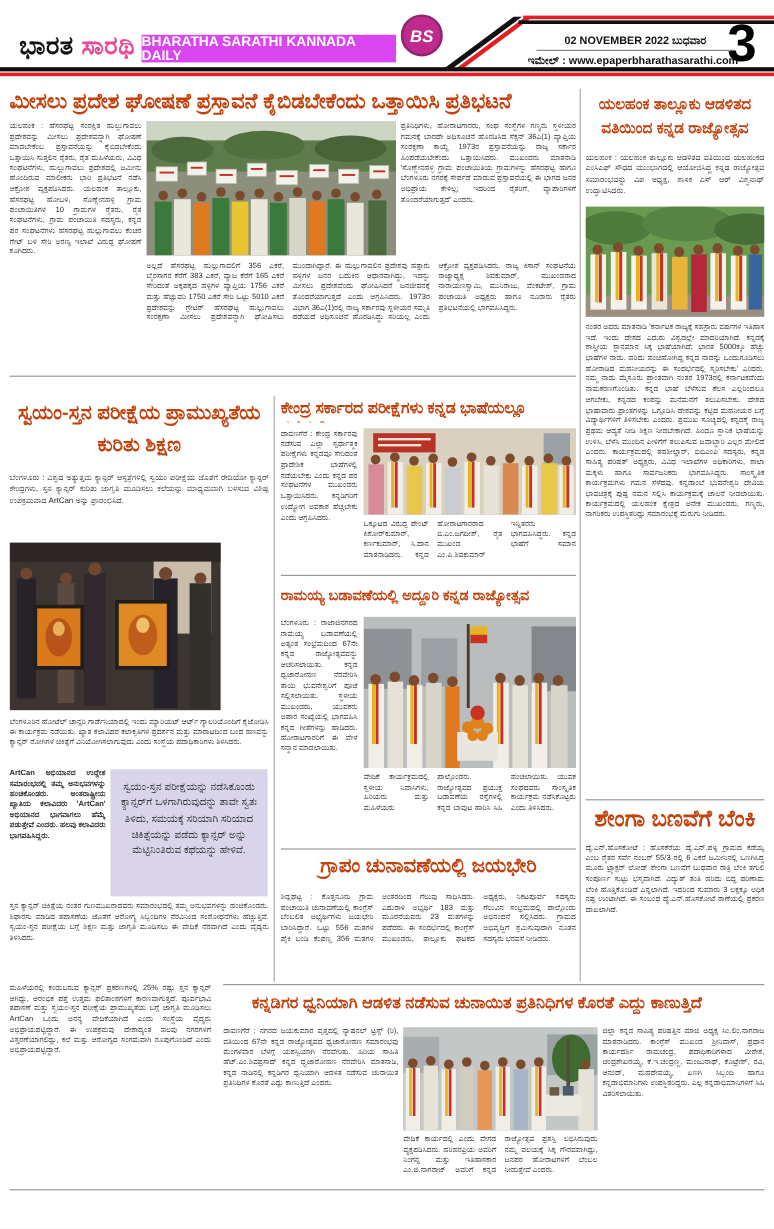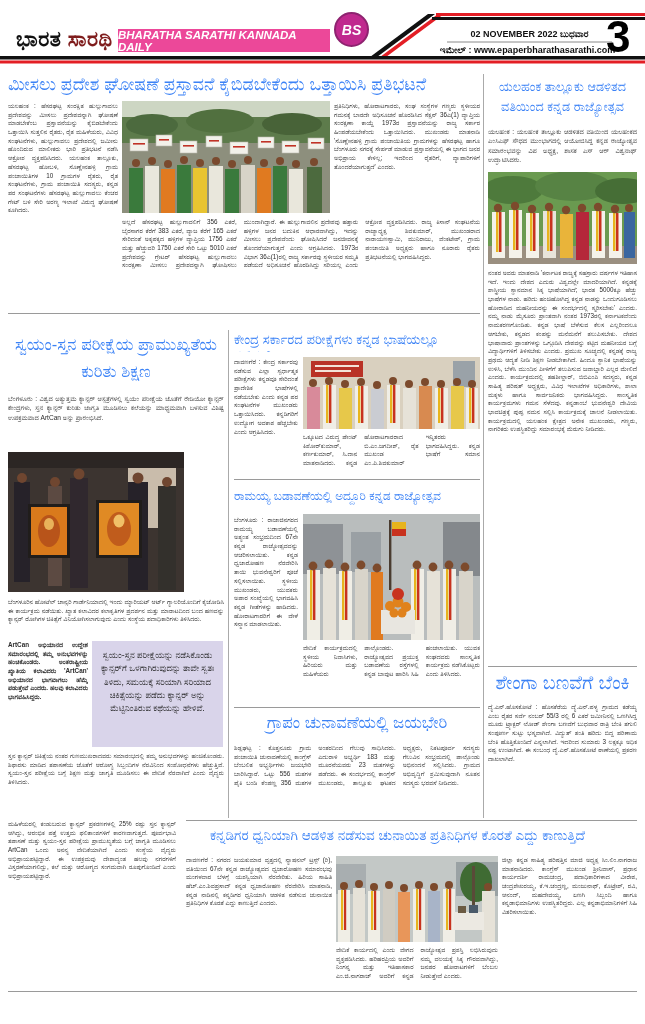--- a/index.html
+++ b/index.html
@@ -1,48 +1,48 @@
 <!DOCTYPE html>
 <html><head>
 <meta charset="utf-8">
 <style>
   html,body{margin:0;padding:0;background:#e9e9e9;}
   .page{position:relative;width:645px;height:1024px;background:#ffffff;overflow:hidden;
         font-family:"Liberation Sans","DejaVu Sans",sans-serif;color:#222;}
   .abs{position:absolute;}
   .body-text{font-size:6.3px;line-height:1.38;text-align:justify;color:#2b2b2b;overflow:hidden;}
   .lead-text{font-size:6.6px;line-height:1.42;text-align:justify;color:#2b2b2b;overflow:hidden;}
-  .headline{font-weight:normal;color:#3b82f6;overflow:hidden;}
+  .headline{font-weight:bold;color:#c2410c;overflow:hidden;}
   .rule-h{background:#9a9a9a;height:1px;}
   .rule-v{background:#aaaaaa;width:1px;}
   .cols-3{column-count:3;column-gap:7px;}
   .cols-2{column-count:2;column-gap:7px;}
   .photo{overflow:hidden;background:#cccccc;}
   .photo svg{display:block;width:100%;height:100%;}
   .pullquote{background:#d9d4ea;font-size:8.6px;font-weight:normal;line-height:1.55;
              text-align:center;color:#222;padding:8px 7px;box-sizing:border-box;overflow:hidden;}
   .masthead-kn{font-weight:bold;font-size:21px;letter-spacing:0.5px;}
-  .cyan-banner{background:#ec4899;color:#ffffff;font-weight:bold;font-style:italic;
+  .cyan-banner{background:#d946ef;color:#ffffff;font-weight:bold;
                font-size:11.5px;display:flex;align-items:center;justify-content:center;}
   .bs-circle{border-radius:50%;background:#c0298e;color:#fff;display:flex;align-items:center;
              justify-content:center;font-weight:bold;font-style:italic;font-size:14px;
              border:2px solid #8e2370;box-sizing:border-box;}
   .date-text{font-size:9px;font-weight:bold;color:#111;text-align:center;}
   .site-text{font-size:9px;font-weight:bold;color:#111;text-align:center;}
   .page-num{font-size:44px;font-weight:bold;color:#000;line-height:0.9;}
 </style>
 </head>
 <body>
 
 <div class="page">
 
   <div class="abs" style="left:0;top:0;width:645px;height:68px;">
     <div class="abs masthead-kn" style="left:16px;top:27px;">
       <span style="color:#111;">ಭಾರತ</span>
-      <span style="color:#7f1d1d;">ಸಾರಥಿ</span>
+      <span style="color:#ec4899;">ಸಾರಥಿ</span>
     </div>
     <div class="abs cyan-banner" style="left:118px;top:29px;width:212px;height:23px;">
       <span>BHARATHA SARATHI KANNADA DAILY</span>
     </div>
     <div class="abs bs-circle" style="left:334px;top:12px;width:35px;height:35px;">
       <span>BS</span>
     </div>
 
     <svg class="abs" style="left:0;top:0;" width="645" height="68">
       <polygon points="370,57 428,14 435,14 377,57" fill="#111111"></polygon>

